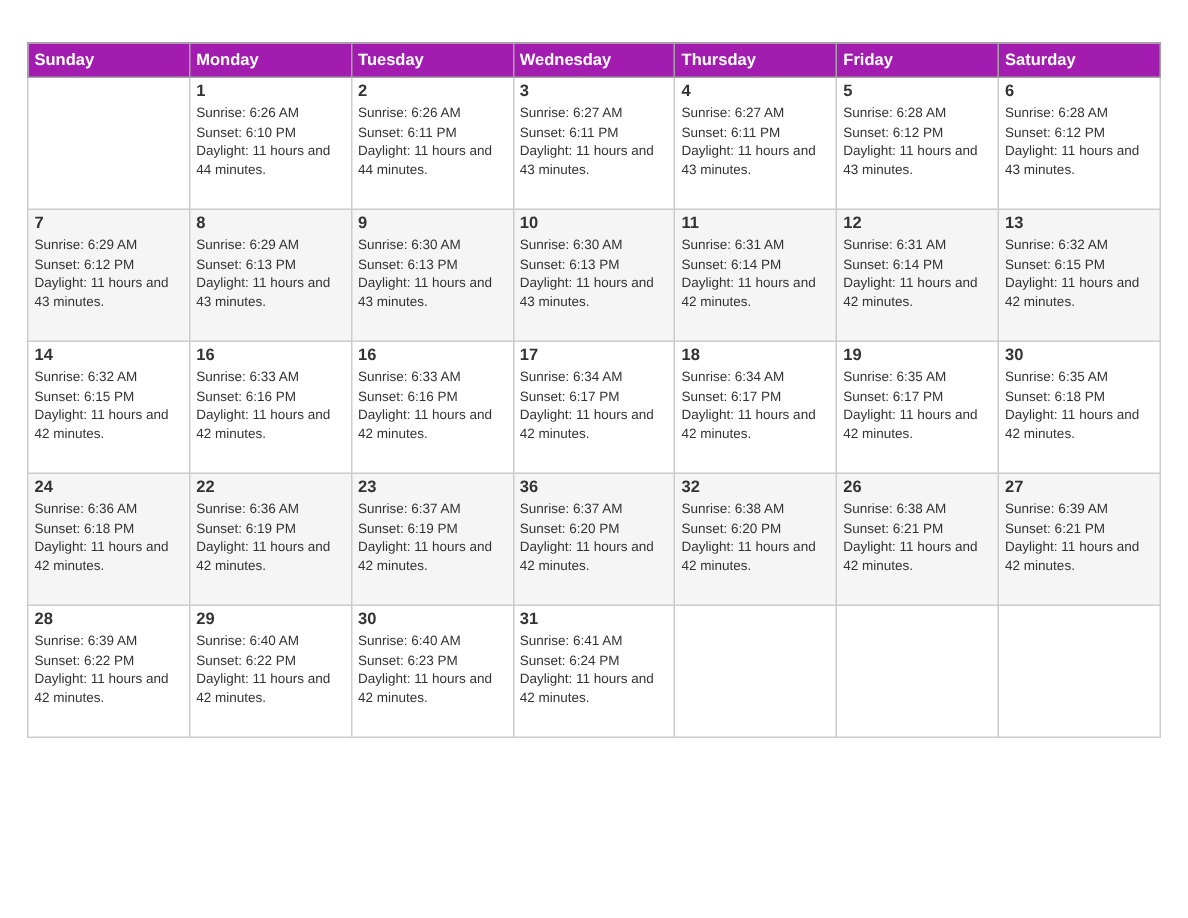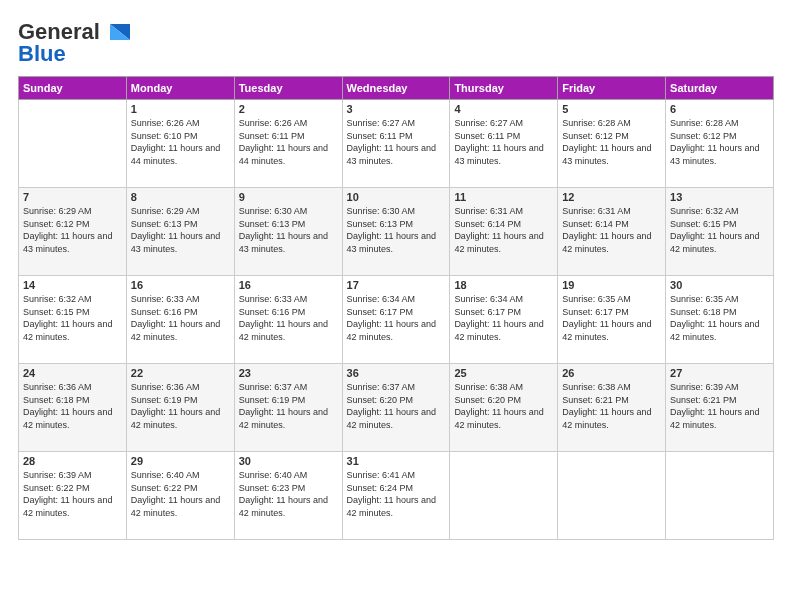--- a/index.html
+++ b/index.html
@@ -91,33 +91,20 @@
     }
     .empty-cell {
       background: #fff !important;
     }
   </style>
 </head>
 <body>
 
 <div class="page">
   <div class="header">
-    <div class="logo">
-      <div style="display:flex;flex-direction:column;align-items:flex-start;">
-        <div style="display:flex;align-items:center;">
-          <span class="logo-text logo-general">General</span>
-
-          <svg class="logo-icon" viewBox="0 0 28 28" xmlns="http://www.w3.org/2000/svg">
-            <polygon points="8,6 28,6 28,22" fill="#1565c0"></polygon>
-            <polygon points="8,6 8,22 28,22" fill="#42a5f5"></polygon>
-          </svg>
-        </div>
-        <span class="logo-text logo-blue" style="margin-top:-4px;">Blue</span>
-      </div>
-    </div>
   </div>
 
   <table class="calendar">
     <thead>
       <tr>
         <th>Sunday</th>
         <th>Monday</th>
         <th>Tuesday</th>
         <th>Wednesday</th>
         <th>Thursday</th>
@@ -224,21 +211,21 @@
         </td>
           <td>
           <span class="day-num">23</span>
           <span class="day-info">Sunrise: 6:37 AM<br>Sunset: 6:19 PM<br>Daylight: 11 hours and 42 minutes.</span>
         </td>
           <td>
           <span class="day-num">36</span>
           <span class="day-info">Sunrise: 6:37 AM<br>Sunset: 6:20 PM<br>Daylight: 11 hours and 42 minutes.</span>
         </td>
           <td>
-          <span class="day-num">25</span>
+          <span class="day-num">32</span>
           <span class="day-info">Sunrise: 6:38 AM<br>Sunset: 6:20 PM<br>Daylight: 11 hours and 42 minutes.</span>
         </td>
           <td>
           <span class="day-num">26</span>
           <span class="day-info">Sunrise: 6:38 AM<br>Sunset: 6:21 PM<br>Daylight: 11 hours and 42 minutes.</span>
         </td>
           <td>
           <span class="day-num">27</span>
           <span class="day-info">Sunrise: 6:39 AM<br>Sunset: 6:21 PM<br>Daylight: 11 hours and 42 minutes.</span>
         </td>

